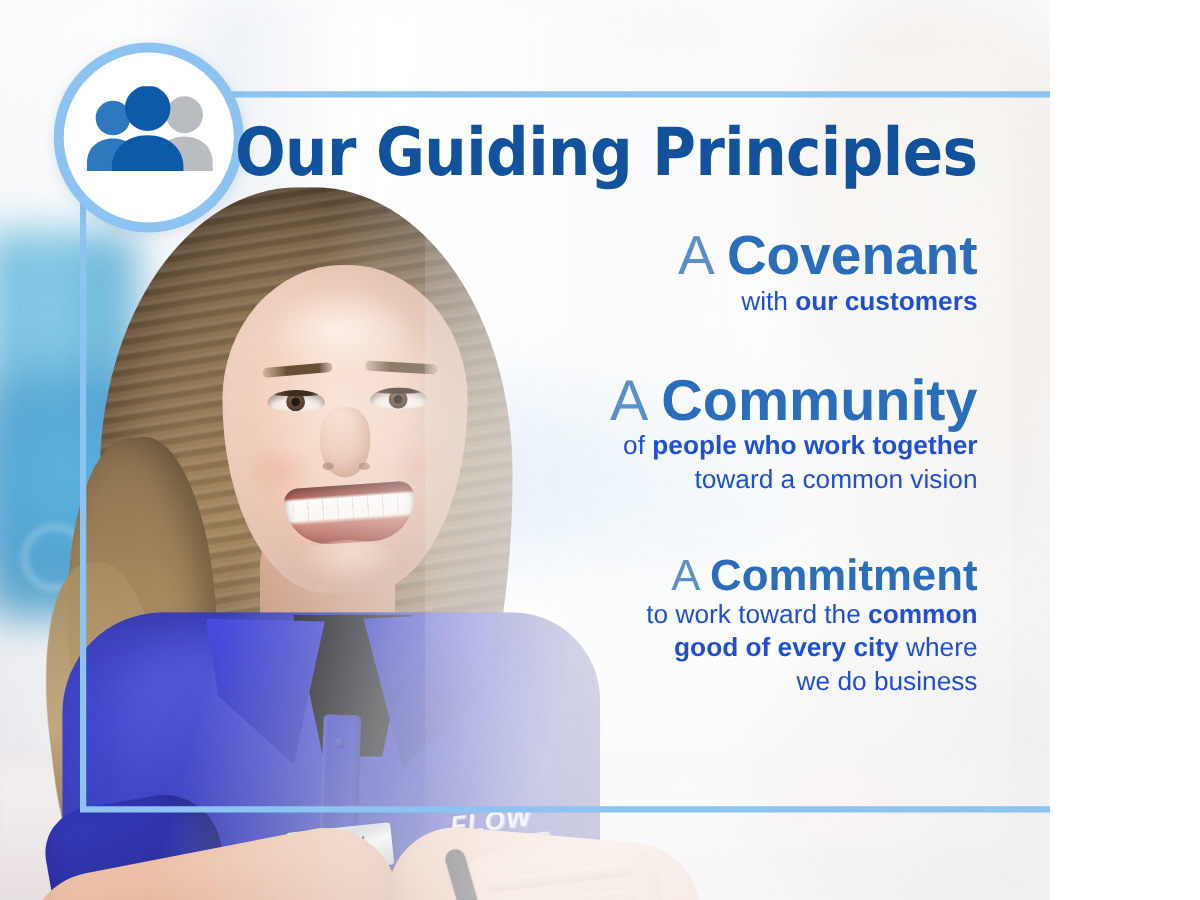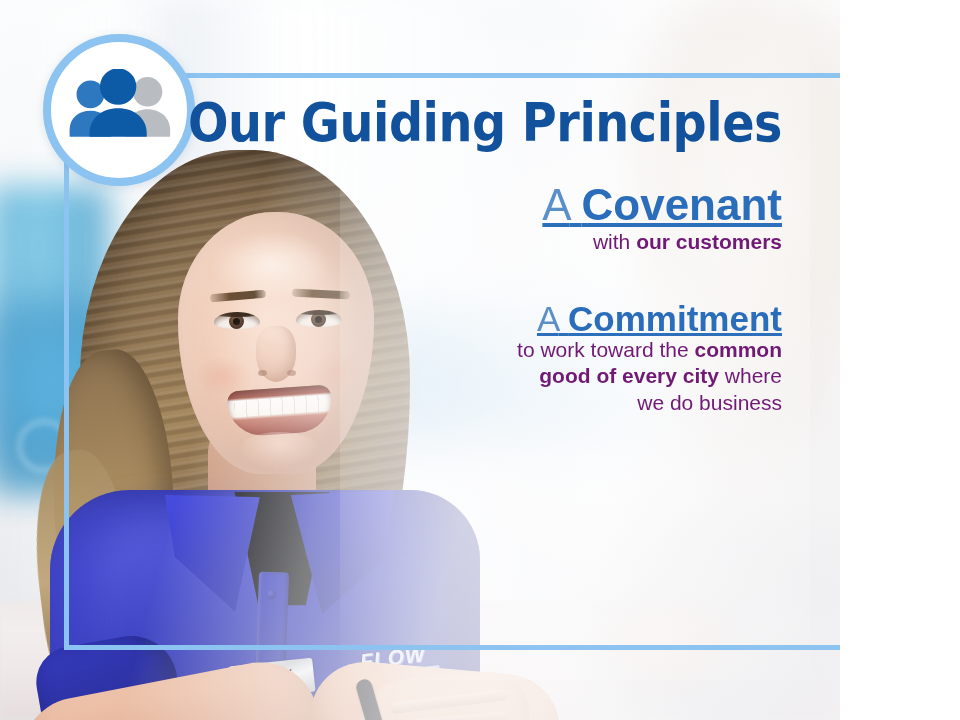--- a/index.html
+++ b/index.html
@@ -245,24 +245,24 @@
 
   
   .title{position:absolute;left:0;right:58px;top:96px;text-align:right;
     font-family:"DejaVu Sans","Liberation Sans",sans-serif;
     font-weight:bold;font-size:53px;line-height:1;letter-spacing:-.5px;
     color:#12529d;white-space:nowrap;
     transform:scaleX(.9);transform-origin:100% 50%;}
 
   .principles{position:absolute;right:58px;top:182px;width:640px;text-align:right;}
   .p-block{margin-bottom:6px;}
-  .p-head{font-size:44px;line-height:1.06;color:#2c70bb;white-space:nowrap;text-decoration:underline;}
+  .p-head{font-size:44px;line-height:1.06;color:#2c70bb;white-space:nowrap;}
   .p-head .art{font-weight:normal;color:#5b8fc9;}
   .p-head .word{font-weight:bold;color:#2a6dba;}
-  .p-sub{font-size:21px;line-height:1.28;color:#701a75;}
+  .p-sub{font-size:21px;line-height:1.28;color:#1d4ed8;}
   .p-sub b{font-weight:bold;}
   .p-sub span{font-weight:normal;}
 
   .b1{margin-top:0;}
   .b2{margin-top:40px;}
   .b3{margin-top:44px;}
   .p-head.h2{font-size:46px;}
   .p-head.h3{font-size:35px;}
 </style>
 </head>
@@ -366,20 +366,30 @@
     <div class="p-block b1">
       <div class="p-head h1">
         <span class="art">A</span>
         <span class="word">Covenant</span>
       </div>
       <div class="p-sub">
         <span>with </span><b>our customers</b>
       </div>
     </div>
 
+    <div class="p-block b2">
+      <div class="p-head h2">
+        <span class="art">A</span>
+        <span class="word">Community</span>
+      </div>
+      <div class="p-sub">
+        <span>of </span><b>people who work together</b><br>
+        <span>toward a common vision</span>
+      </div>
+    </div>
 
     <div class="p-block b3">
       <div class="p-head h3">
         <span class="art">A</span>
         <span class="word">Commitment</span>
       </div>
       <div class="p-sub">
         <span>to work toward the </span><b>common</b><br>
         <b>good of every city</b><span> where</span><br>
         <span>we do business</span>

